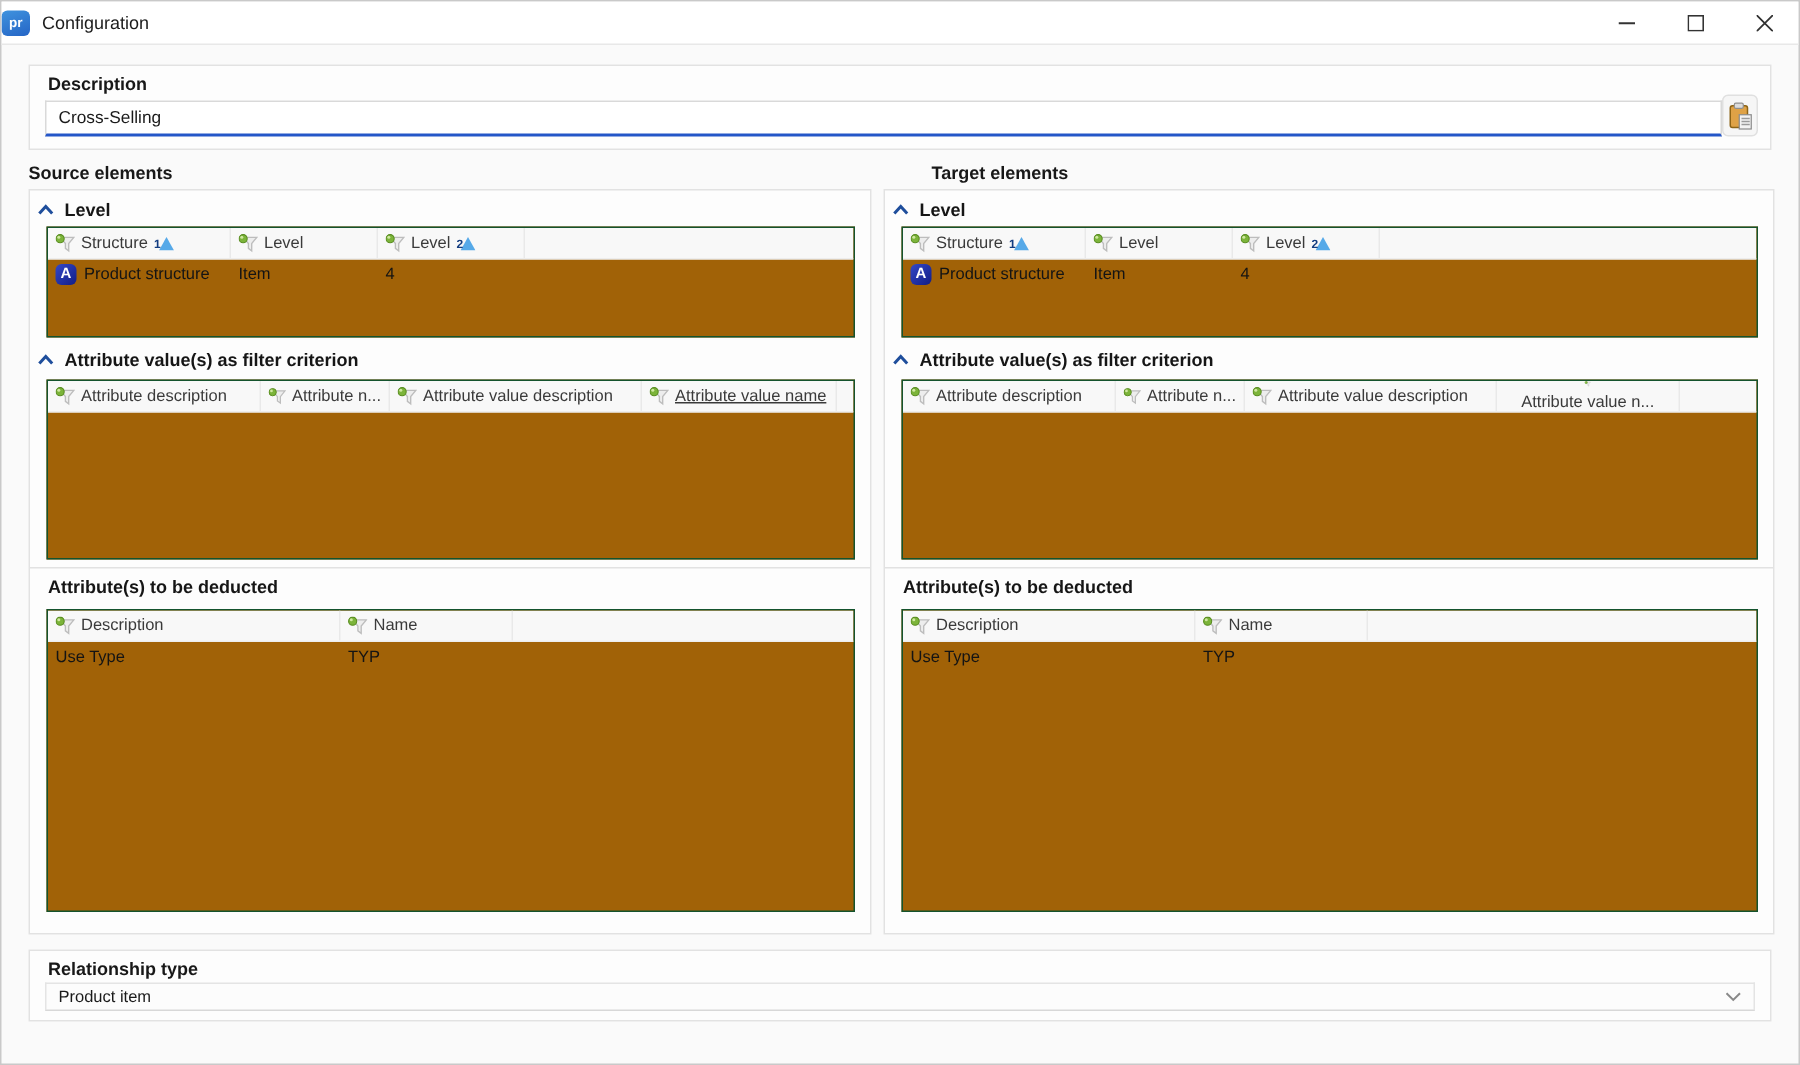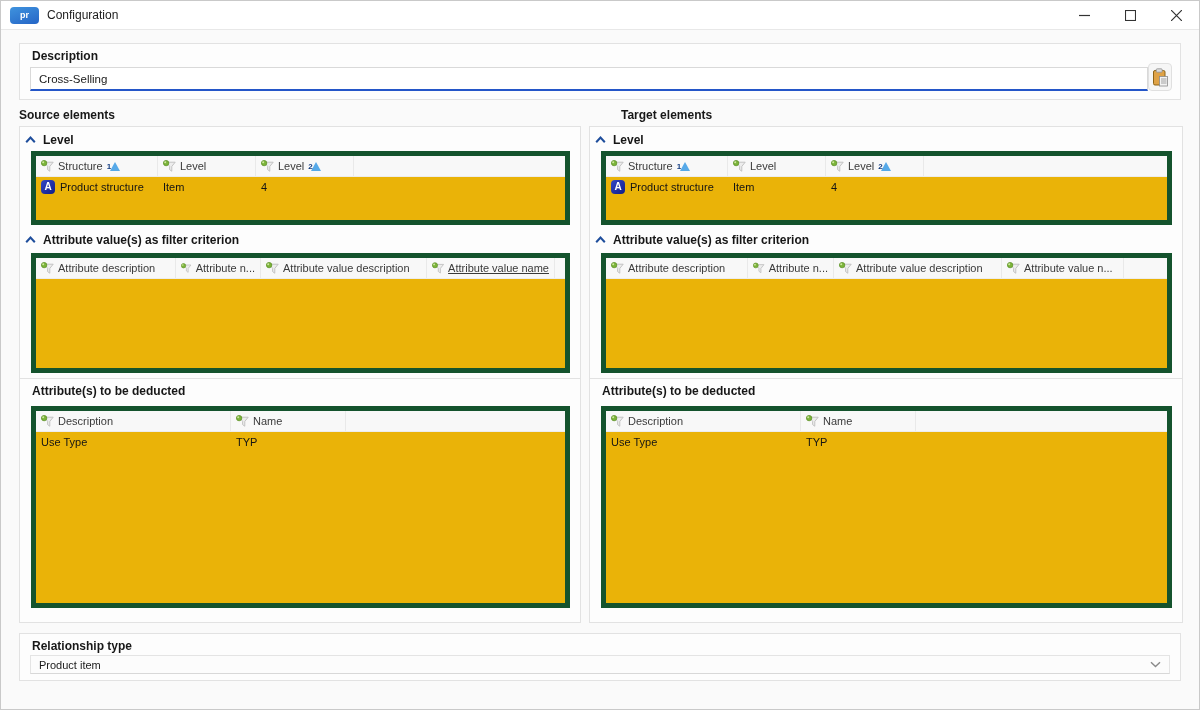--- a/index.html
+++ b/index.html
@@ -2,21 +2,21 @@
 <html><head>
 <meta charset="utf-8">
 <style>
   * { box-sizing: border-box; margin: 0; padding: 0; }
   html,body { width:1200px; height:710px; }
   body { font-family:"Liberation Sans", sans-serif; background:#e9e9e9; }
   .window { position:relative; width:1200px; height:710px; background:#fafafa; border:1px solid #c9c9c9; overflow:hidden; }
 
   
   .titlebar { position:absolute; left:0; top:0; width:100%; height:29px; background:#ffffff; border-bottom:1px solid #e8e8e8; display:flex; align-items:center; }
-  .app-ico { width:29px; height:17px; margin-left:9px; border-radius:4px; background:linear-gradient(160deg,#3f93de,#2565c6); color:#fff; font-size:9px; font-weight:bold; display:flex; align-items:center; justify-content:center; }
+  .app-ico { width:19px; height:17px; border-radius:4px; background:linear-gradient(160deg,#3f93de,#2565c6); color:#fff; font-size:9px; font-weight:bold; display:flex; align-items:center; justify-content:center; }
   .title-text { margin-left:8px; font-size:12px; color:#1c1c1c; }
   .win-controls { margin-left:auto; display:flex; height:100%; }
   .win-btn { width:46px; height:100%; display:flex; align-items:center; justify-content:center; cursor:default; }
 
   
   .gbox { position:absolute; background:#fdfdfd; border:1px solid #e2e2e2; }
   .gbox-label { position:absolute; left:12px; top:5px; font-size:12px; font-weight:bold; color:#181818; }
 
   
   .desc-input { position:absolute; left:10px; top:23px; width:1118px; height:24px; background:#ffffff; border:1px solid #d9d9d9; border-bottom:2px solid #2456c8; font-family:"Liberation Sans",sans-serif; font-size:11.5px; color:#1a1a1a; padding:0 8px; outline:none; }
@@ -25,21 +25,21 @@
   
   .col-label { position:absolute; font-size:12px; font-weight:bold; color:#181818; }
 
   
   .panel { position:absolute; top:125px; height:497px; background:#fdfdfd; border:1px solid #e2e2e2; }
   .sec-head { position:absolute; left:5px; display:flex; align-items:center; gap:7px; font-size:12px; font-weight:bold; color:#161616; cursor:pointer; }
   .plain-label { position:absolute; left:12px; font-size:12px; font-weight:bold; color:#161616; }
   .sep { position:absolute; left:0; right:0; top:251px; border-top:1px solid #e2e2e2; }
 
   
-  .tbl { position:absolute; left:11px; right:10px; background:#eab308; border:5px solid #14532d; overflow:hidden; }
+  .tbl { position:absolute; left:11px; right:10px; background:#a16207; border:1px solid #14532d; overflow:hidden; }
   .thead { display:flex; height:21px; background:#f8f8f8; border-bottom:1px solid #ededed; }
   .th { display:flex; align-items:center; gap:4px; padding:0 5px; border-right:1px solid #e9e9e9; font-size:11px; color:#3a3a3a; white-space:nowrap; overflow:hidden; cursor:pointer; }
   .th.fill { flex:1; border-right:none; }
   .trow { display:flex; height:19px; align-items:center; font-size:11px; color:#141414; cursor:default; }
   .td { padding:0 5px; display:flex; align-items:center; gap:5px; white-space:nowrap; }
 
   .badgeA { width:14px; height:14px; border-radius:4px; background:linear-gradient(135deg,#3448c6,#111d87); color:#ffffff; font-size:10px; font-weight:bold; display:inline-flex; align-items:center; justify-content:center; flex:none; }
 
   .sort { position:relative; display:inline-flex; margin-left:3px; }
   .sort .sn { position:absolute; left:-3px; top:0px; font-style:normal; font-size:8px; font-weight:bold; color:#123c80; }
@@ -313,21 +313,21 @@
           <span>Attribute n...</span>
         </div>
         <div class="th" style="width:168px;">
           <svg width="13" height="13" viewBox="0 0 13 13">
               <path d="M3.2 2.2h9l-3.4 4.2v4.8l-2.2-1.6V6.4Z" fill="#ededed" stroke="#bdbdbd" stroke-width="0.9"></path>
               <circle cx="3.1" cy="3.1" r="2.7" fill="#7cb43a" stroke="#588c20" stroke-width="0.7"></circle>
               <circle cx="2.2" cy="2.2" r="1" fill="#cfe8a0"></circle>
             </svg>
           <span>Attribute value description</span>
         </div>
-        <div class="th" style="width:122px;">
+        <div class="th" style="width:122px;flex-direction:column;">
           <svg width="13" height="13" viewBox="0 0 13 13">
               <path d="M3.2 2.2h9l-3.4 4.2v4.8l-2.2-1.6V6.4Z" fill="#ededed" stroke="#bdbdbd" stroke-width="0.9"></path>
               <circle cx="3.1" cy="3.1" r="2.7" fill="#7cb43a" stroke="#588c20" stroke-width="0.7"></circle>
               <circle cx="2.2" cy="2.2" r="1" fill="#cfe8a0"></circle>
             </svg>
           <span>Attribute value n...</span>
         </div>
         <div class="th fill"></div>
       </div>
     </div>

